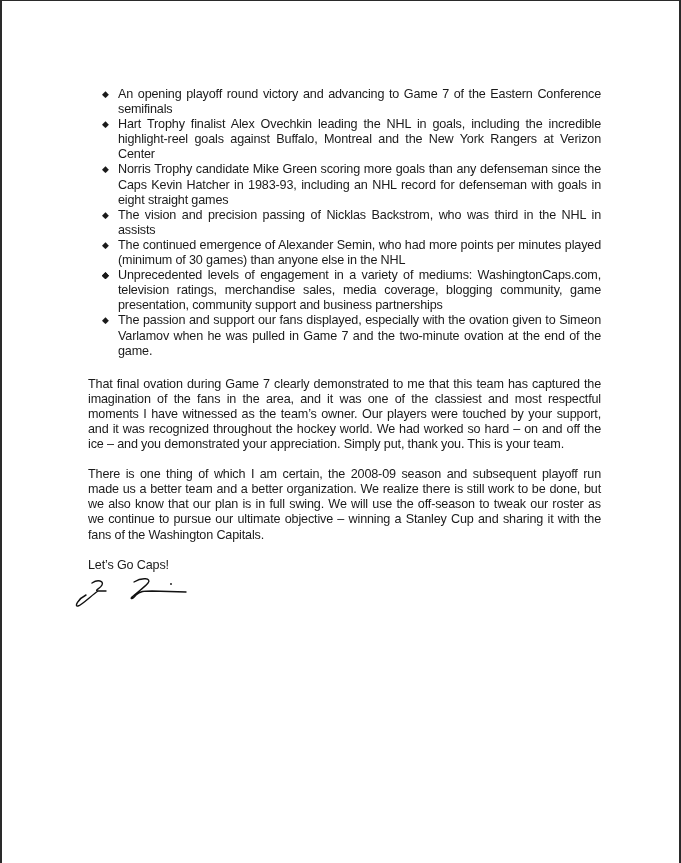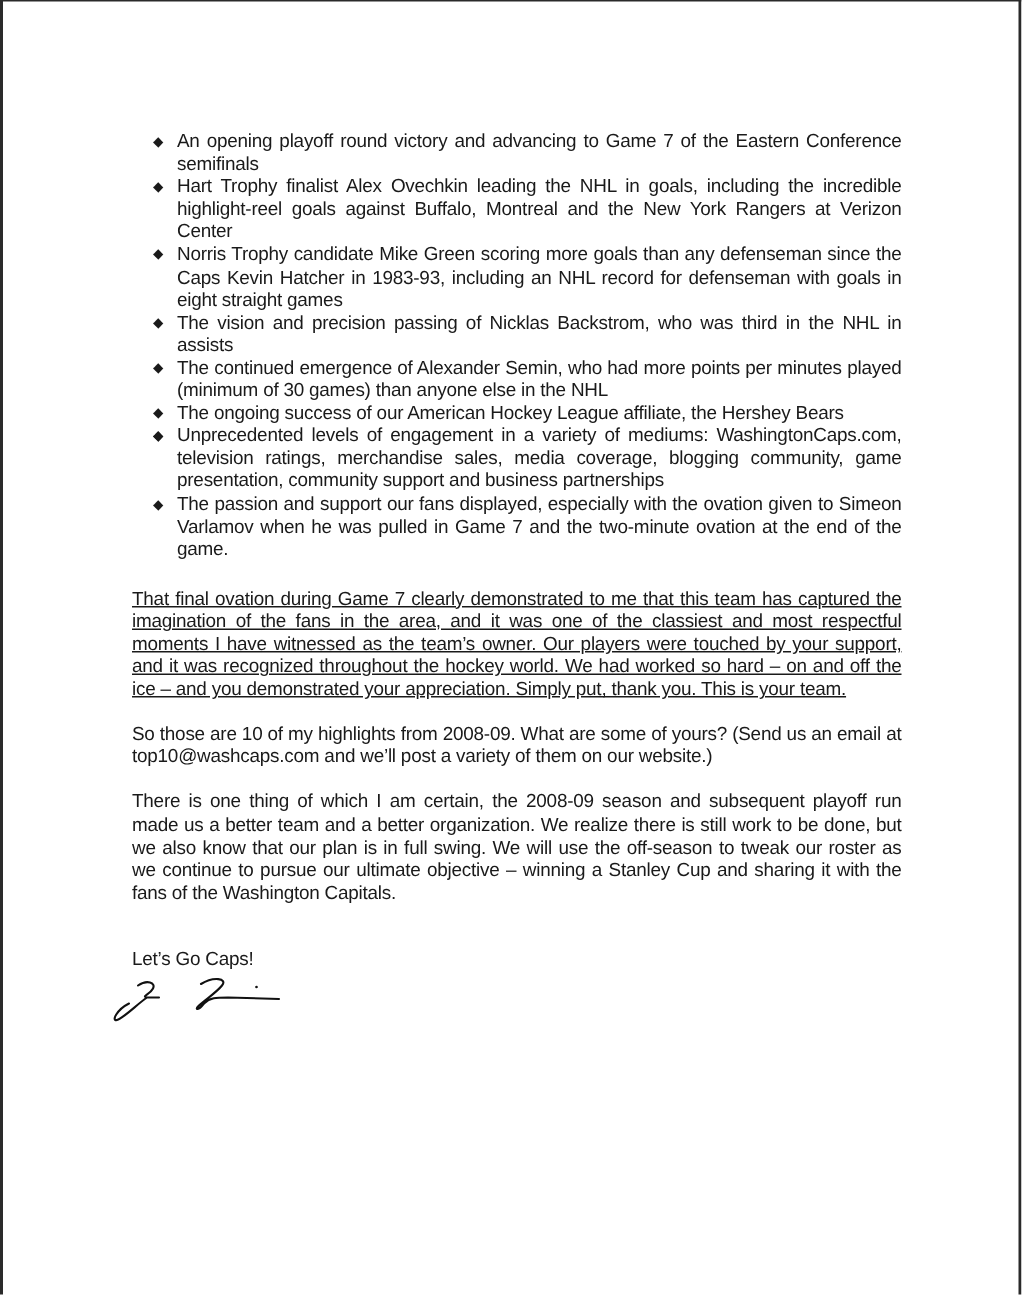--- a/index.html
+++ b/index.html
@@ -51,50 +51,49 @@
       position: absolute;
       left: 14px;
       top: 0;
       font-size: 9px;
       line-height: 15.1px;
     }
     p {
       margin: 0;
       text-align: justify;
     }
-    .para1 { margin-top: 18px; text-decoration: underline; }
+    .para1 { margin-top: 18px; }
     .para { margin-top: 15px; }
-    .closing { margin-top: 29px; }
+    .closing { margin-top: 15px; }
     .signature {
       margin-top: 2px;
       margin-left: -16px;
       width: 140px;
       height: 36px;
     }
     .signer { margin-top: 4px; }
   </style>
 </head>
 <body>
 
 <div class="page">
   <div class="content">
     <ul class="highlights">
       <li><span class="bullet">◆</span><span>An opening playoff round victory and advancing to Game 7 of the Eastern Conference semifinals</span></li>
       <li><span class="bullet">◆</span><span>Hart Trophy finalist Alex Ovechkin leading the NHL in goals, including the incredible highlight-reel goals against Buffalo, Montreal and the New York Rangers at Verizon Center</span></li>
       <li><span class="bullet">◆</span><span>Norris Trophy candidate Mike Green scoring more goals than any defenseman since the Caps Kevin Hatcher in 1983-93, including an NHL record for defenseman with goals in eight straight games</span></li>
       <li><span class="bullet">◆</span><span>The vision and precision passing of Nicklas Backstrom, who was third in the NHL in assists</span></li>
       <li><span class="bullet">◆</span><span>The continued emergence of Alexander Semin, who had more points per minutes played (minimum of 30 games) than anyone else in the NHL</span></li>
-      <li><span class="bullet">◆</span><span>The ongoing success of our American Hockey League affiliate, the Hershey Bears</span></li>
+      <li><span class="bullet">◆</span></li>
       <li><span class="bullet">◆</span></li>
       <li><span class="bullet">◆</span><span>Unprecedented levels of engagement in a variety of mediums: WashingtonCaps.com, television ratings, merchandise sales, media coverage, blogging community, game presentation, community support and business partnerships</span></li>
       <li><span class="bullet">◆</span><span>The passion and support our fans displayed, especially with the ovation given to Simeon Varlamov when he was pulled in Game 7 and the two-minute ovation at the end of the game.</span></li>
     </ul>
 
     <p class="para1">That final ovation during Game 7 clearly demonstrated to me that this team has captured the imagination of the fans in the area, and it was one of the classiest and most respectful moments I have witnessed as the team’s owner. Our players were touched by your support, and it was recognized throughout the hockey world. We had worked so hard – on and off the ice – and you demonstrated your appreciation. Simply put, thank you. This is your team.</p>
-    <p class="para">So those are 10 of my highlights from 2008-09. What are some of yours? (Send us an email at top10@washcaps.com and we’ll post a variety of them on our website.)</p>
     <p class="para">There is one thing of which I am certain, the 2008-09 season and subsequent playoff run made us a better team and a better organization. We realize there is still work to be done, but we also know that our plan is in full swing. We will use the off-season to tweak our roster as we continue to pursue our ultimate objective – winning a Stanley Cup and sharing it with the fans of the Washington Capitals.</p>
 
     <p class="closing">Let’s Go Caps!</p>
 
     <svg class="signature" viewBox="0 0 140 36" xmlns="http://www.w3.org/2000/svg">
       <g fill="none" stroke="#111" stroke-width="1.4" stroke-linecap="round" stroke-linejoin="round">
 
         <path d="M20 8 C26 4, 32 6, 30 10 C28 14, 22 15, 26 16 L34 16 M26 16 C20 20, 10 30, 6 31 C2 32, 6 24, 14 20"></path>
 
         <path d="M62 7 C70 2, 80 3, 76 8 C72 13, 64 18, 60 22 C58 24, 60 25, 64 20 C68 16, 72 16, 80 16 L114 17"></path>

